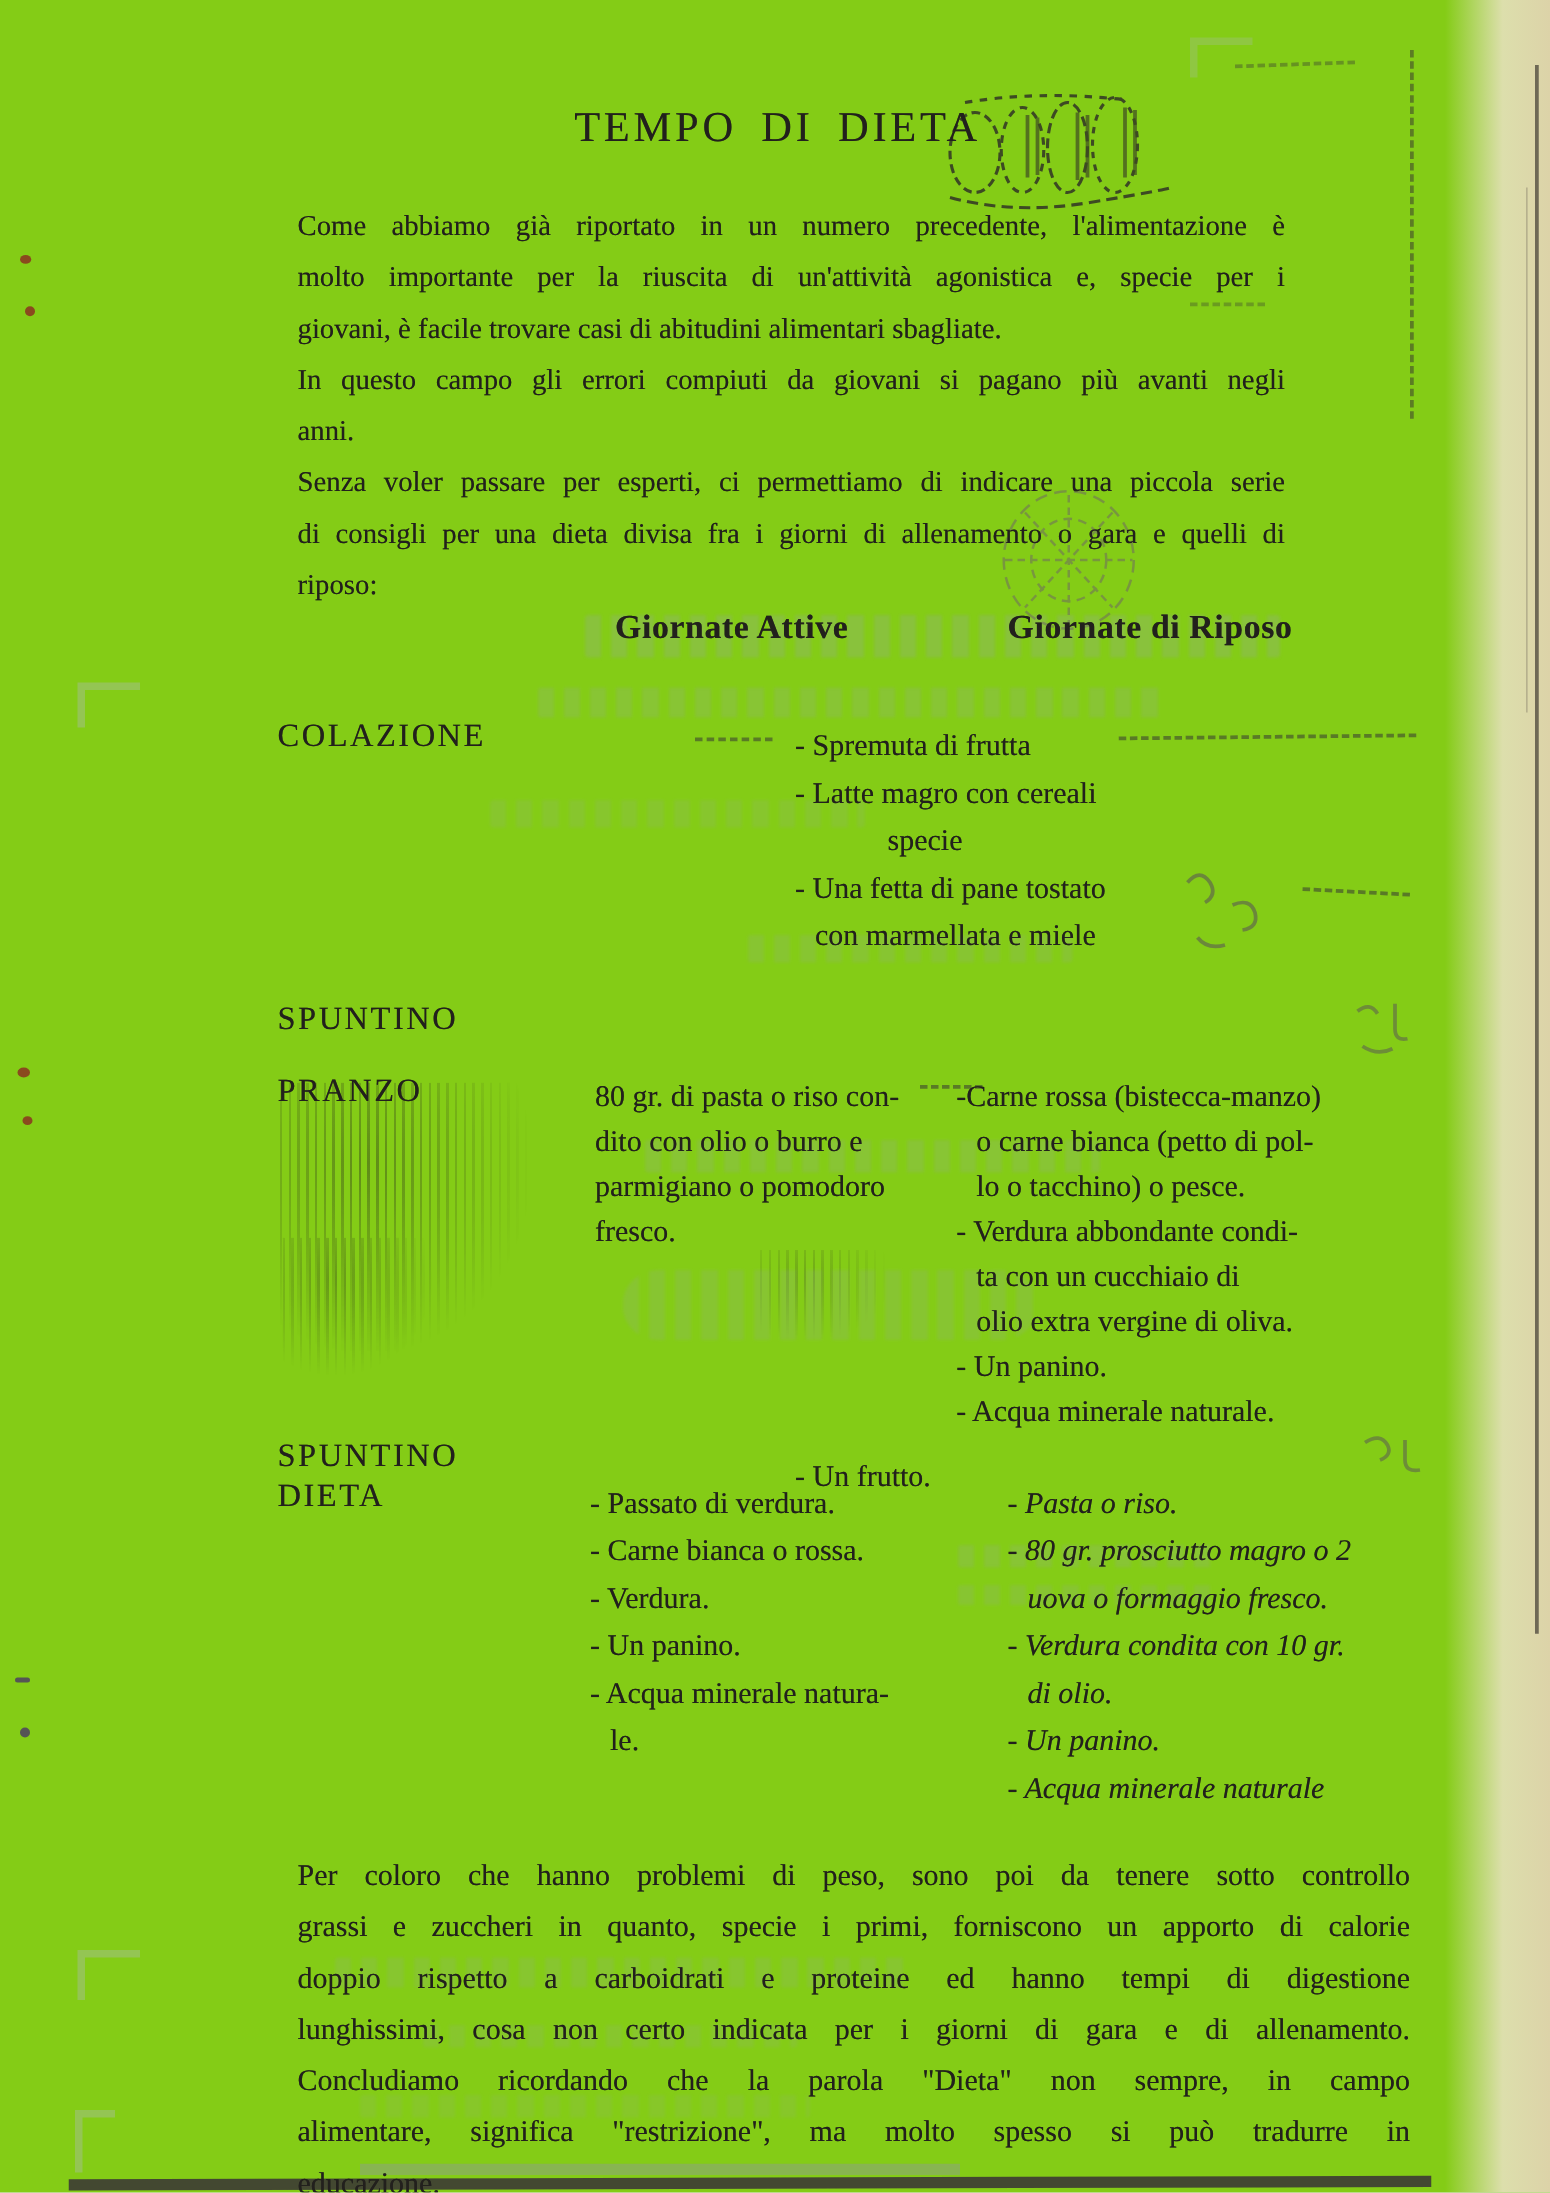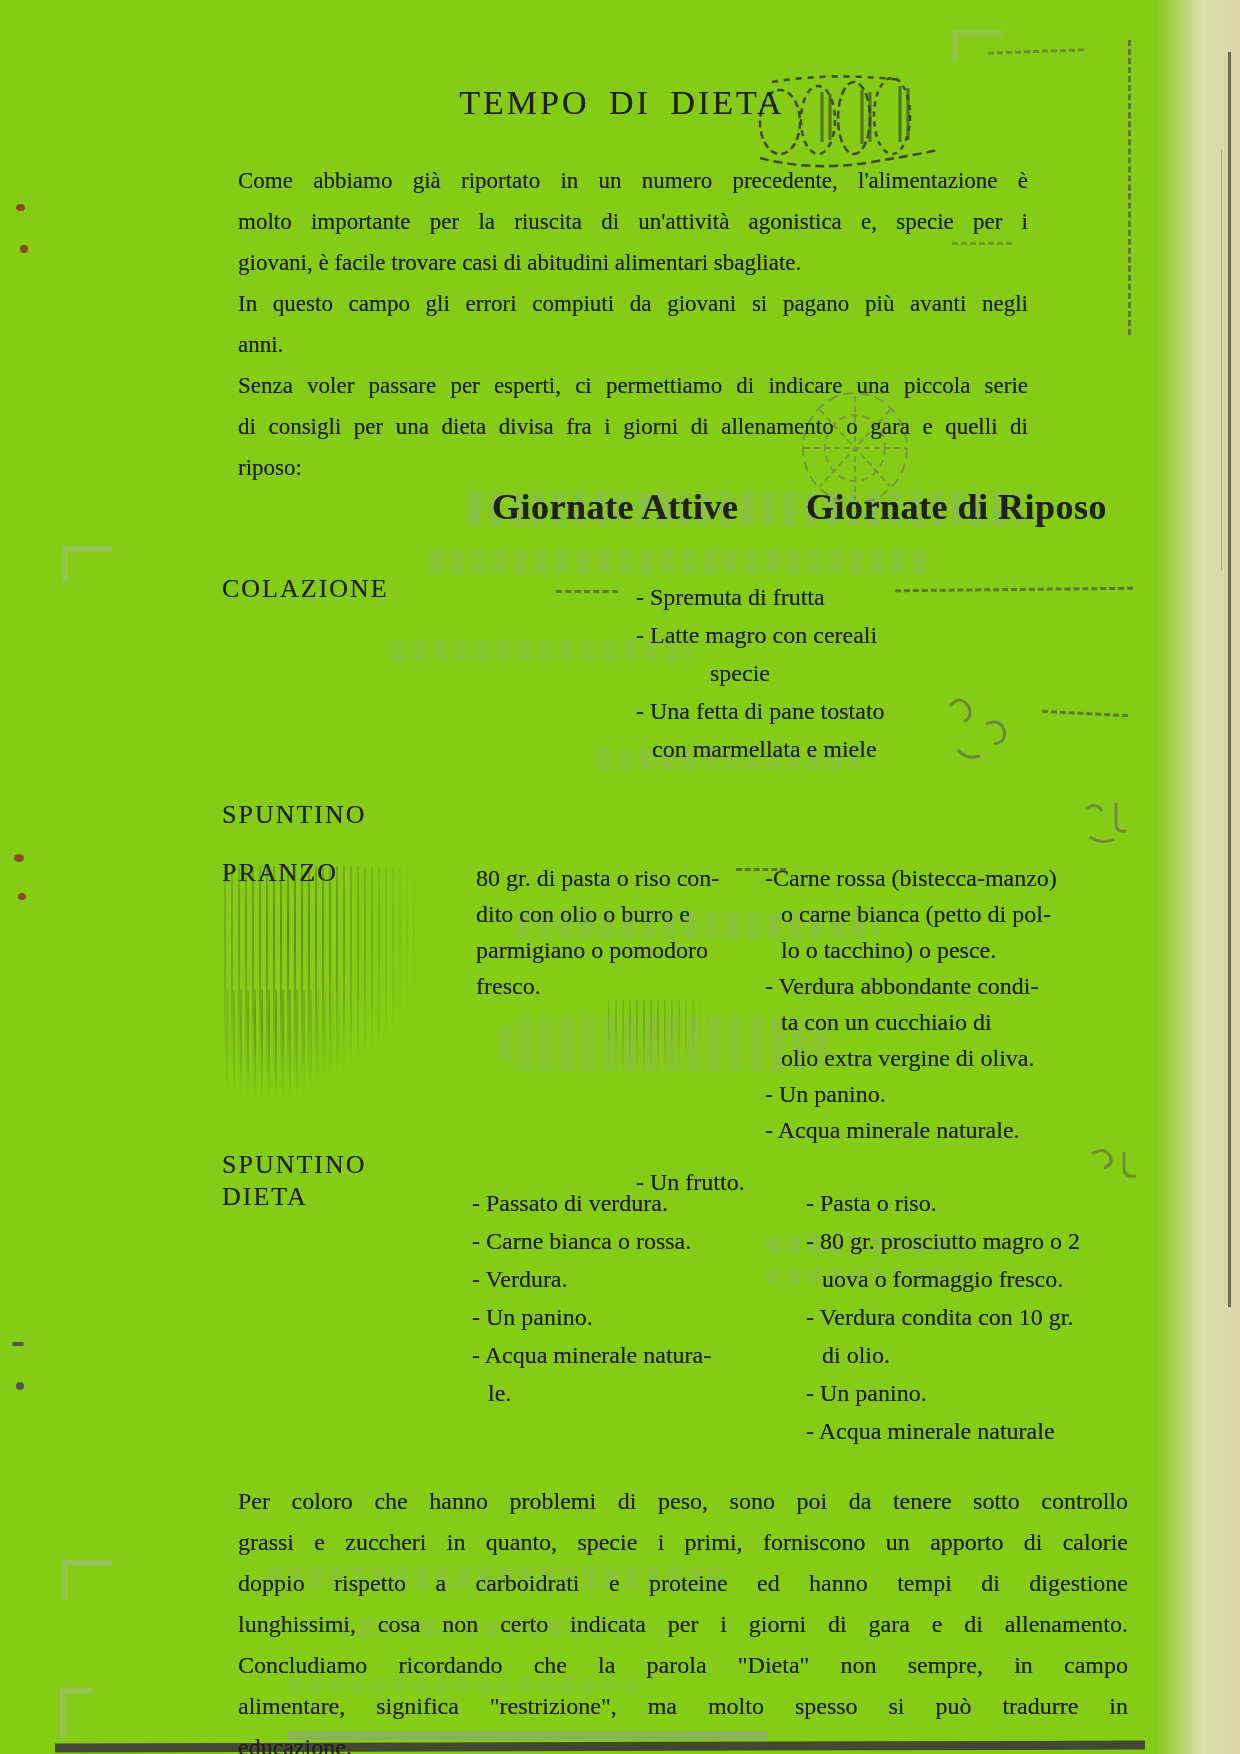--- a/index.html
+++ b/index.html
@@ -18,21 +18,21 @@
   }
   .para{position:absolute;font-size:23px;line-height:41px;}
   #intro{top:160px;left:222px;width:806px;}
   #closing{top:1481px;left:222px;width:906px;font-size:24px;}
   .jline{text-align:justify;text-align-last:justify;white-space:normal;height:41px;overflow:visible;}
   #intro .jline:nth-child(3),
   #intro .jline:nth-child(5),
   #intro .jline:nth-child(8),
   #closing .jline:nth-child(7){text-align-last:left;}
   .col-head{
-    position:absolute;top:486px;font-size:36px;font-weight:600;
+    position:absolute;top:486px;font-size:27px;font-weight:600;
     letter-spacing:.5px;white-space:nowrap;
   }
   #head-active{left:492px;}
   #head-rest{left:806px;}
   .row-label{
     position:absolute;left:222px;font-size:26px;letter-spacing:2px;
     font-weight:500;white-space:nowrap;
   }
   #lbl-colazione{top:574px;}
   #lbl-spuntino1{top:800px;}
@@ -43,21 +43,21 @@
   .tline{white-space:nowrap;}
   .cont{padding-left:16px;}
   .flush .cont{padding-left:0;}
   #colazione-list{top:578px;left:636px;width:380px;line-height:38px;}
   #colazione-list .tline:nth-child(3){padding-left:74px;}
   #spuntino1-list{top:802px;left:636px;width:240px;line-height:38px;}
   #pranzo-active{top:860px;left:476px;width:286px;line-height:36px;}
   #pranzo-rest{top:860px;left:765px;width:326px;line-height:36px;}
   #spuntino2-list{top:1152px;left:636px;width:240px;line-height:38px;margin-top:11px;}
   #cena-active{top:1184px;left:472px;width:286px;line-height:38px;}
-  #cena-rest{top:1184px;left:806px;width:326px;line-height:38px;}
+  #cena-rest{top:1184px;left:806px;width:326px;line-height:38px;font-style:italic;}
 
   
   .art{position:absolute;pointer-events:none;}
   .edge-right{top:0;right:0;width:84px;height:1754px;
     background:linear-gradient(90deg, rgba(240,231,206,0) 0%, rgba(236,226,198,.85) 55%, rgba(225,211,176,.95) 100%);}
   .edge-line{top:52px;left:1228px;width:3px;height:1255px;background:#4a443a;opacity:.75;}
   .edge-line2{top:150px;left:1221px;width:1px;height:420px;background:#6a6456;opacity:.45;}
   .bottom-band{top:1742px;left:55px;width:1090px;height:9px;background:#3c3a34;transform:rotate(-.15deg);opacity:.9;}
   .bottom-green{top:1731px;left:288px;width:480px;height:9px;background:rgba(141,162,131,.55);}
   .green-corner{border-left:6px solid rgba(168,188,160,.45);border-top:6px solid rgba(168,188,160,.45);}

